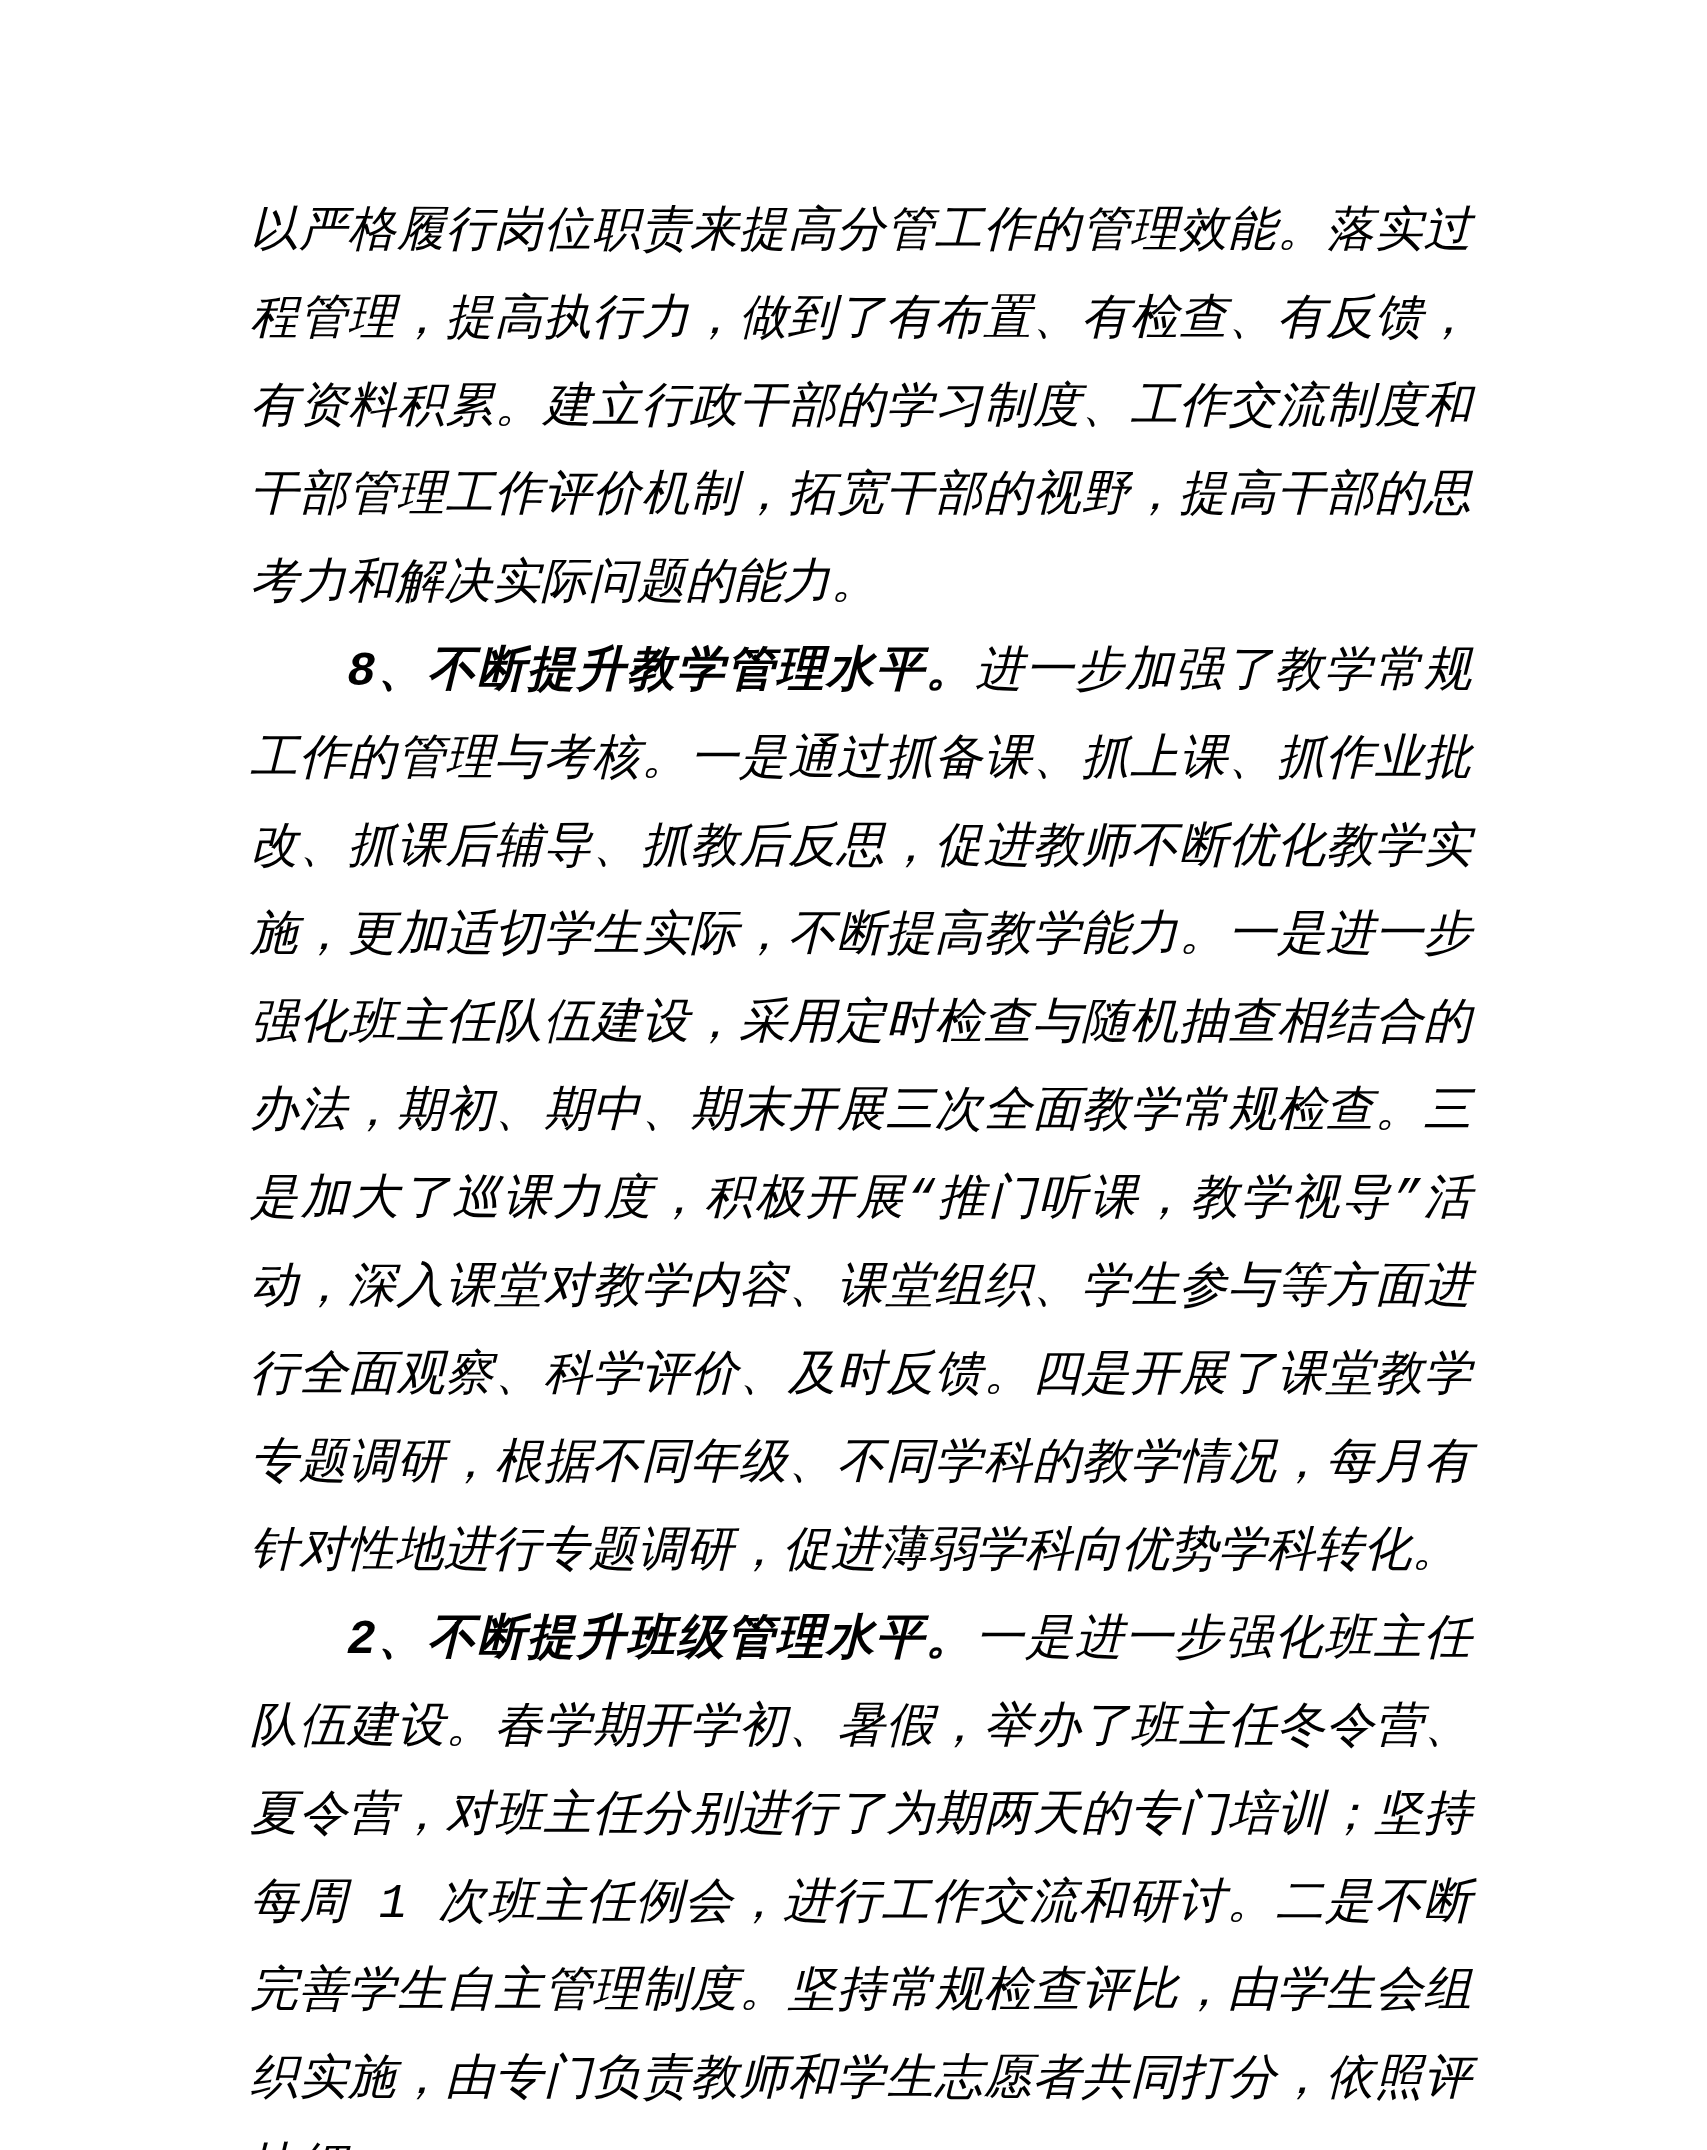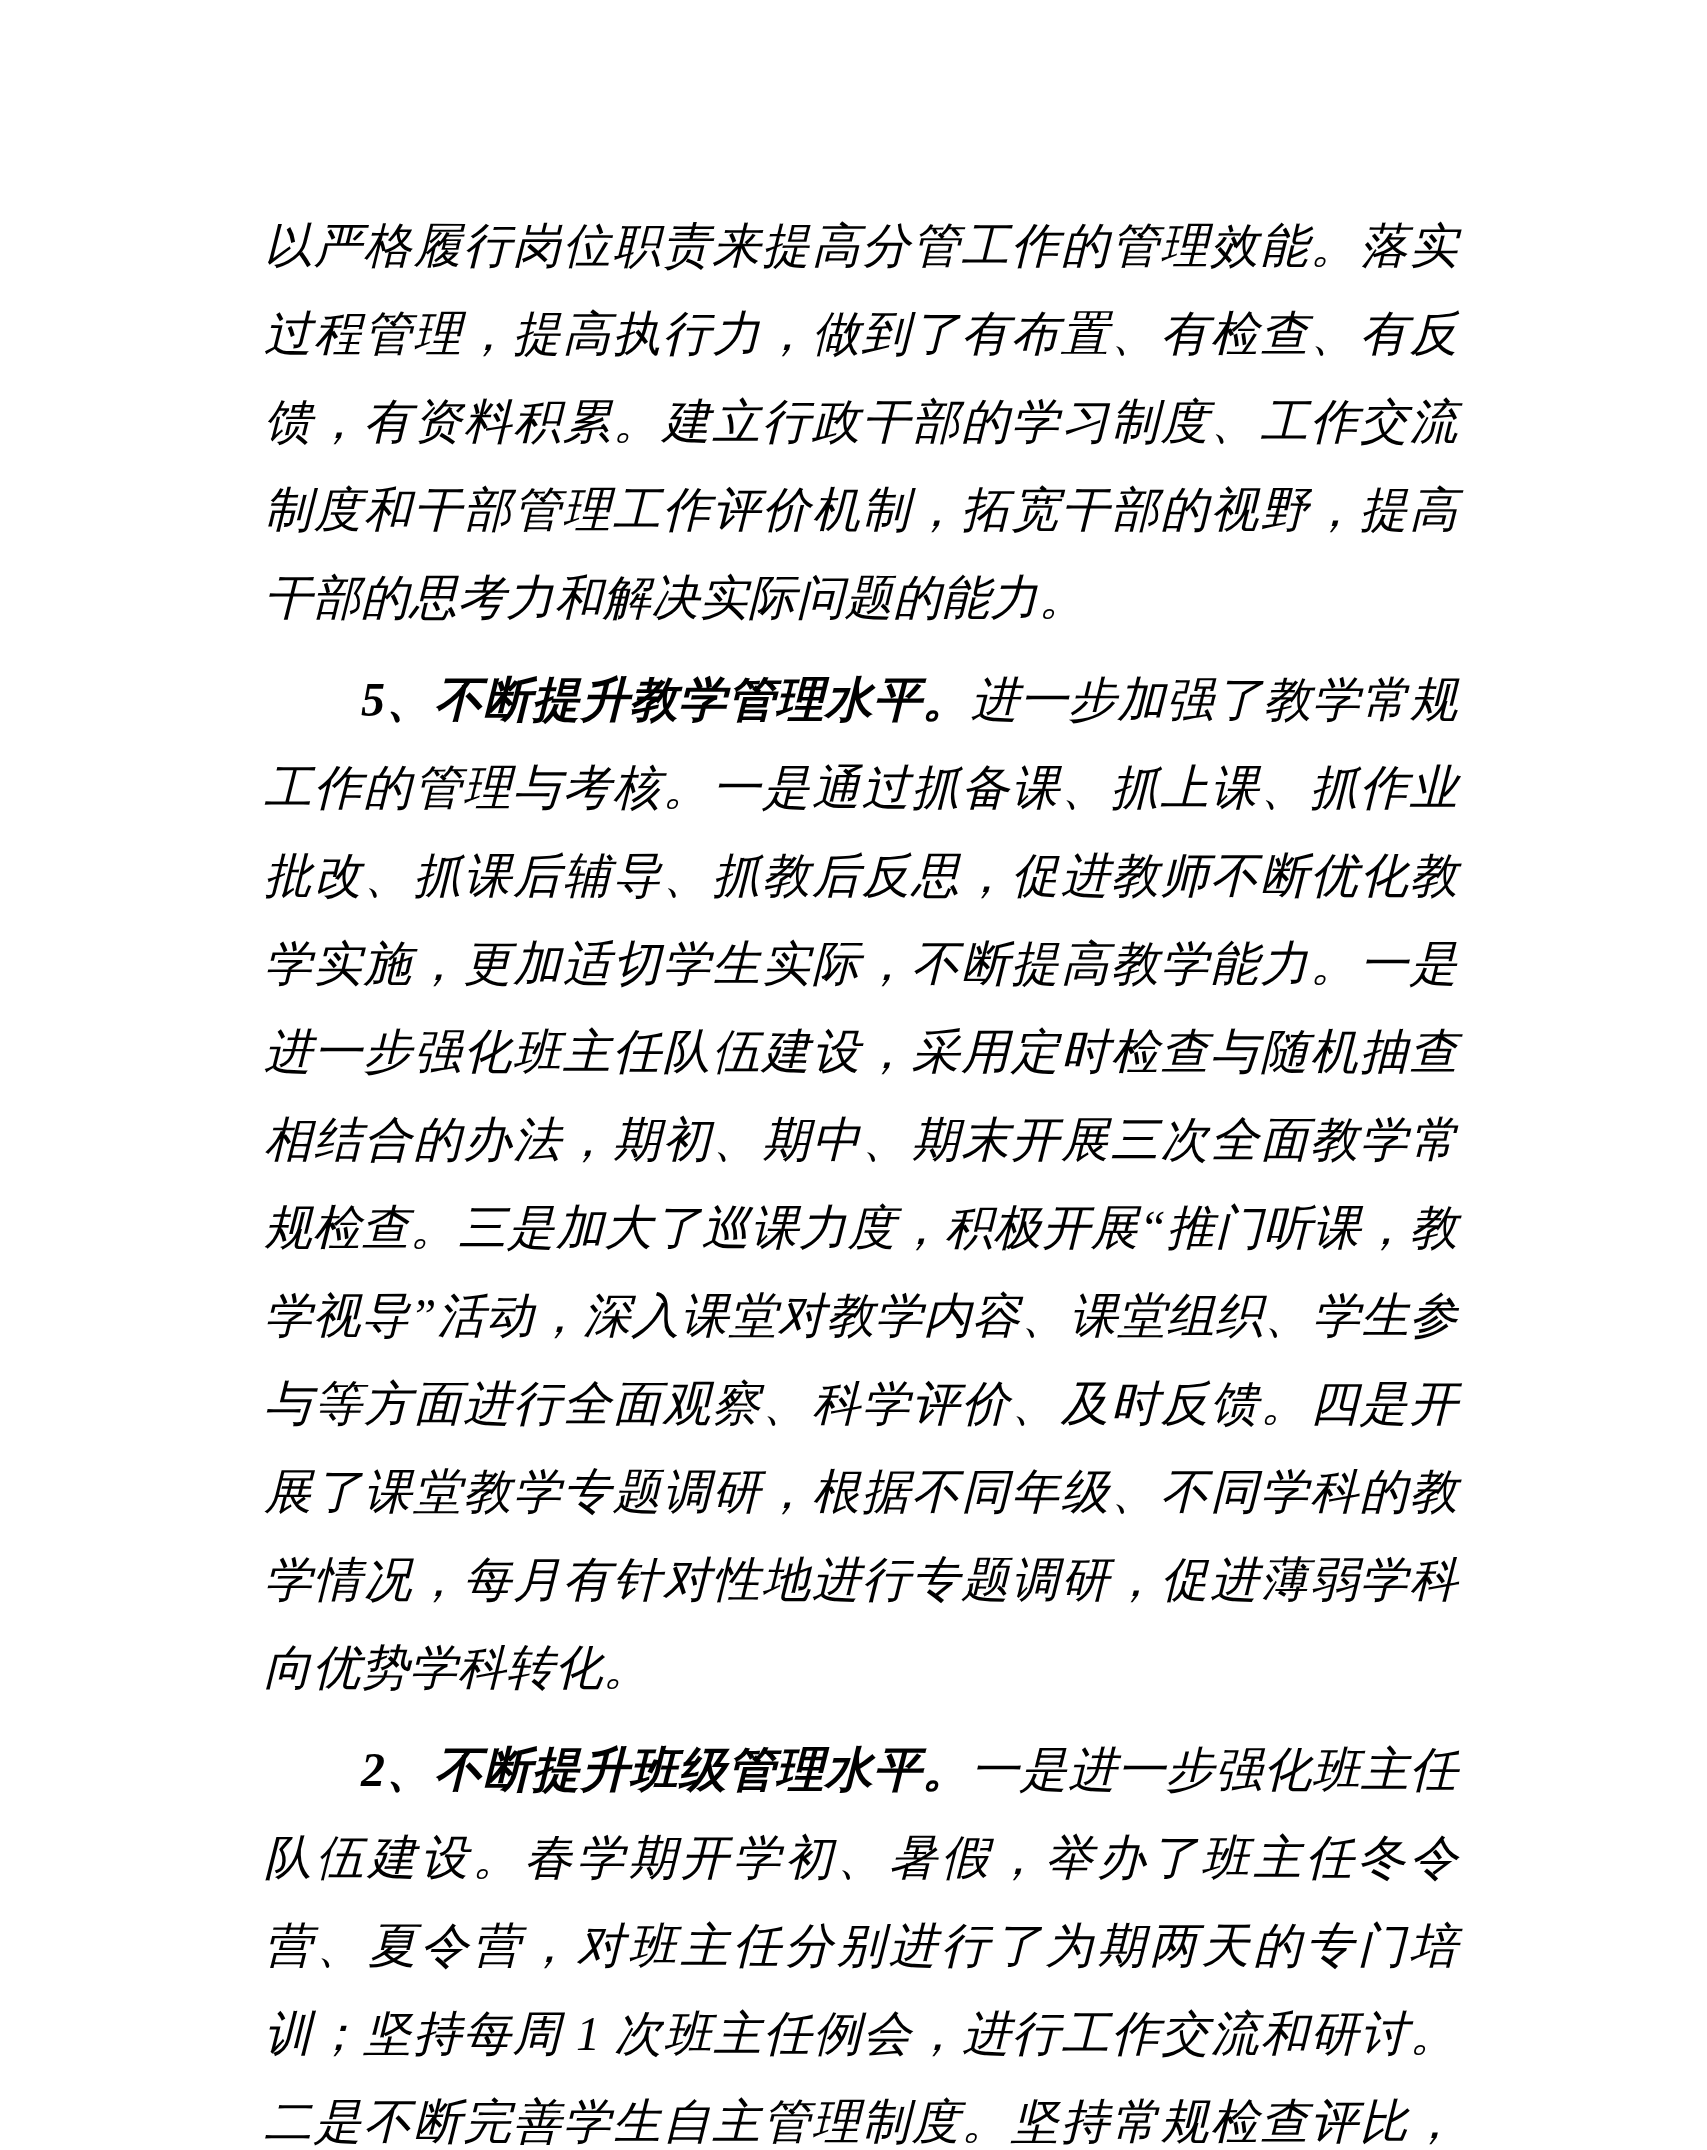--- a/index.html
+++ b/index.html
@@ -21,22 +21,23 @@
     top: 188px;
     width: 1222px;
     font-family: "Liberation Serif", serif;
     font-style: italic;            
     font-size: 48px;
     line-height: 88px;
     text-align: justify;
     letter-spacing: 0.4px;
   }
   .para {
-    margin: 14px;
+    margin: 0;
     padding: 0;
+    font-family: Liberation Mono, monospace;
   }
   .para.indent {
     text-indent: 97px;            
   }
   .para b {
     font-weight: bold;
     font-style: italic;
   }
 </style>
 </head>
@@ -44,21 +45,21 @@
 
 <div class="page">
 
   <div class="content">
 
     <p class="para">
       <span>以严格履行岗位职责来提高分管工作的管理效能。落实过程管理，提高执行力，做到了有布置、有检查、有反馈，有资料积累。建立行政干部的学习制度、工作交流制度和干部管理工作评价机制，拓宽干部的视野，提高干部的思考力和解决实际问题的能力。</span>
     </p>
 
     <p class="para indent">
-      <b>5、不断提升教学管理水平。</b><span>进一步加强了教学常规工作的管理与考核。一是通过抓备课、抓上课、抓作业批改、抓课后辅导、抓教后反思，促进教师不断优化教学实施，更加适切学生实际，不断提高教学能力。一是进一步强化班主任队伍建设，采用定时检查与随机抽查相结合的办法，期初、期中、期末开展三次全面教学常规检查。三是加大了巡课力度，积极开展“推门听课，教学视导”活动，深入课堂对教学内容、课堂组织、学生参与等方面进行全面观察、科学评价、及时反馈。四是开展了课堂教学专题调研，根据不同年级、不同学科的教学情况，每月有针对性地进行专题调研，促进薄弱学科向优势学科转化。</span>
+      <b>8、不断提升教学管理水平。</b><span>进一步加强了教学常规工作的管理与考核。一是通过抓备课、抓上课、抓作业批改、抓课后辅导、抓教后反思，促进教师不断优化教学实施，更加适切学生实际，不断提高教学能力。一是进一步强化班主任队伍建设，采用定时检查与随机抽查相结合的办法，期初、期中、期末开展三次全面教学常规检查。三是加大了巡课力度，积极开展“推门听课，教学视导”活动，深入课堂对教学内容、课堂组织、学生参与等方面进行全面观察、科学评价、及时反馈。四是开展了课堂教学专题调研，根据不同年级、不同学科的教学情况，每月有针对性地进行专题调研，促进薄弱学科向优势学科转化。</span>
     </p>
 
     <p class="para indent">
       <b>2、不断提升班级管理水平。</b><span>一是进一步强化班主任队伍建设。春学期开学初、暑假，举办了班主任冬令营、夏令营，对班主任分别进行了为期两天的专门培训；坚持每周 1 次班主任例会，进行工作交流和研讨。二是不断完善学生自主管理制度。坚持常规检查评比，由学生会组织实施，由专门负责教师和学生志愿者共同打分，依照评比细</span>
     </p>
 
   </div>
 
 </div>
 

